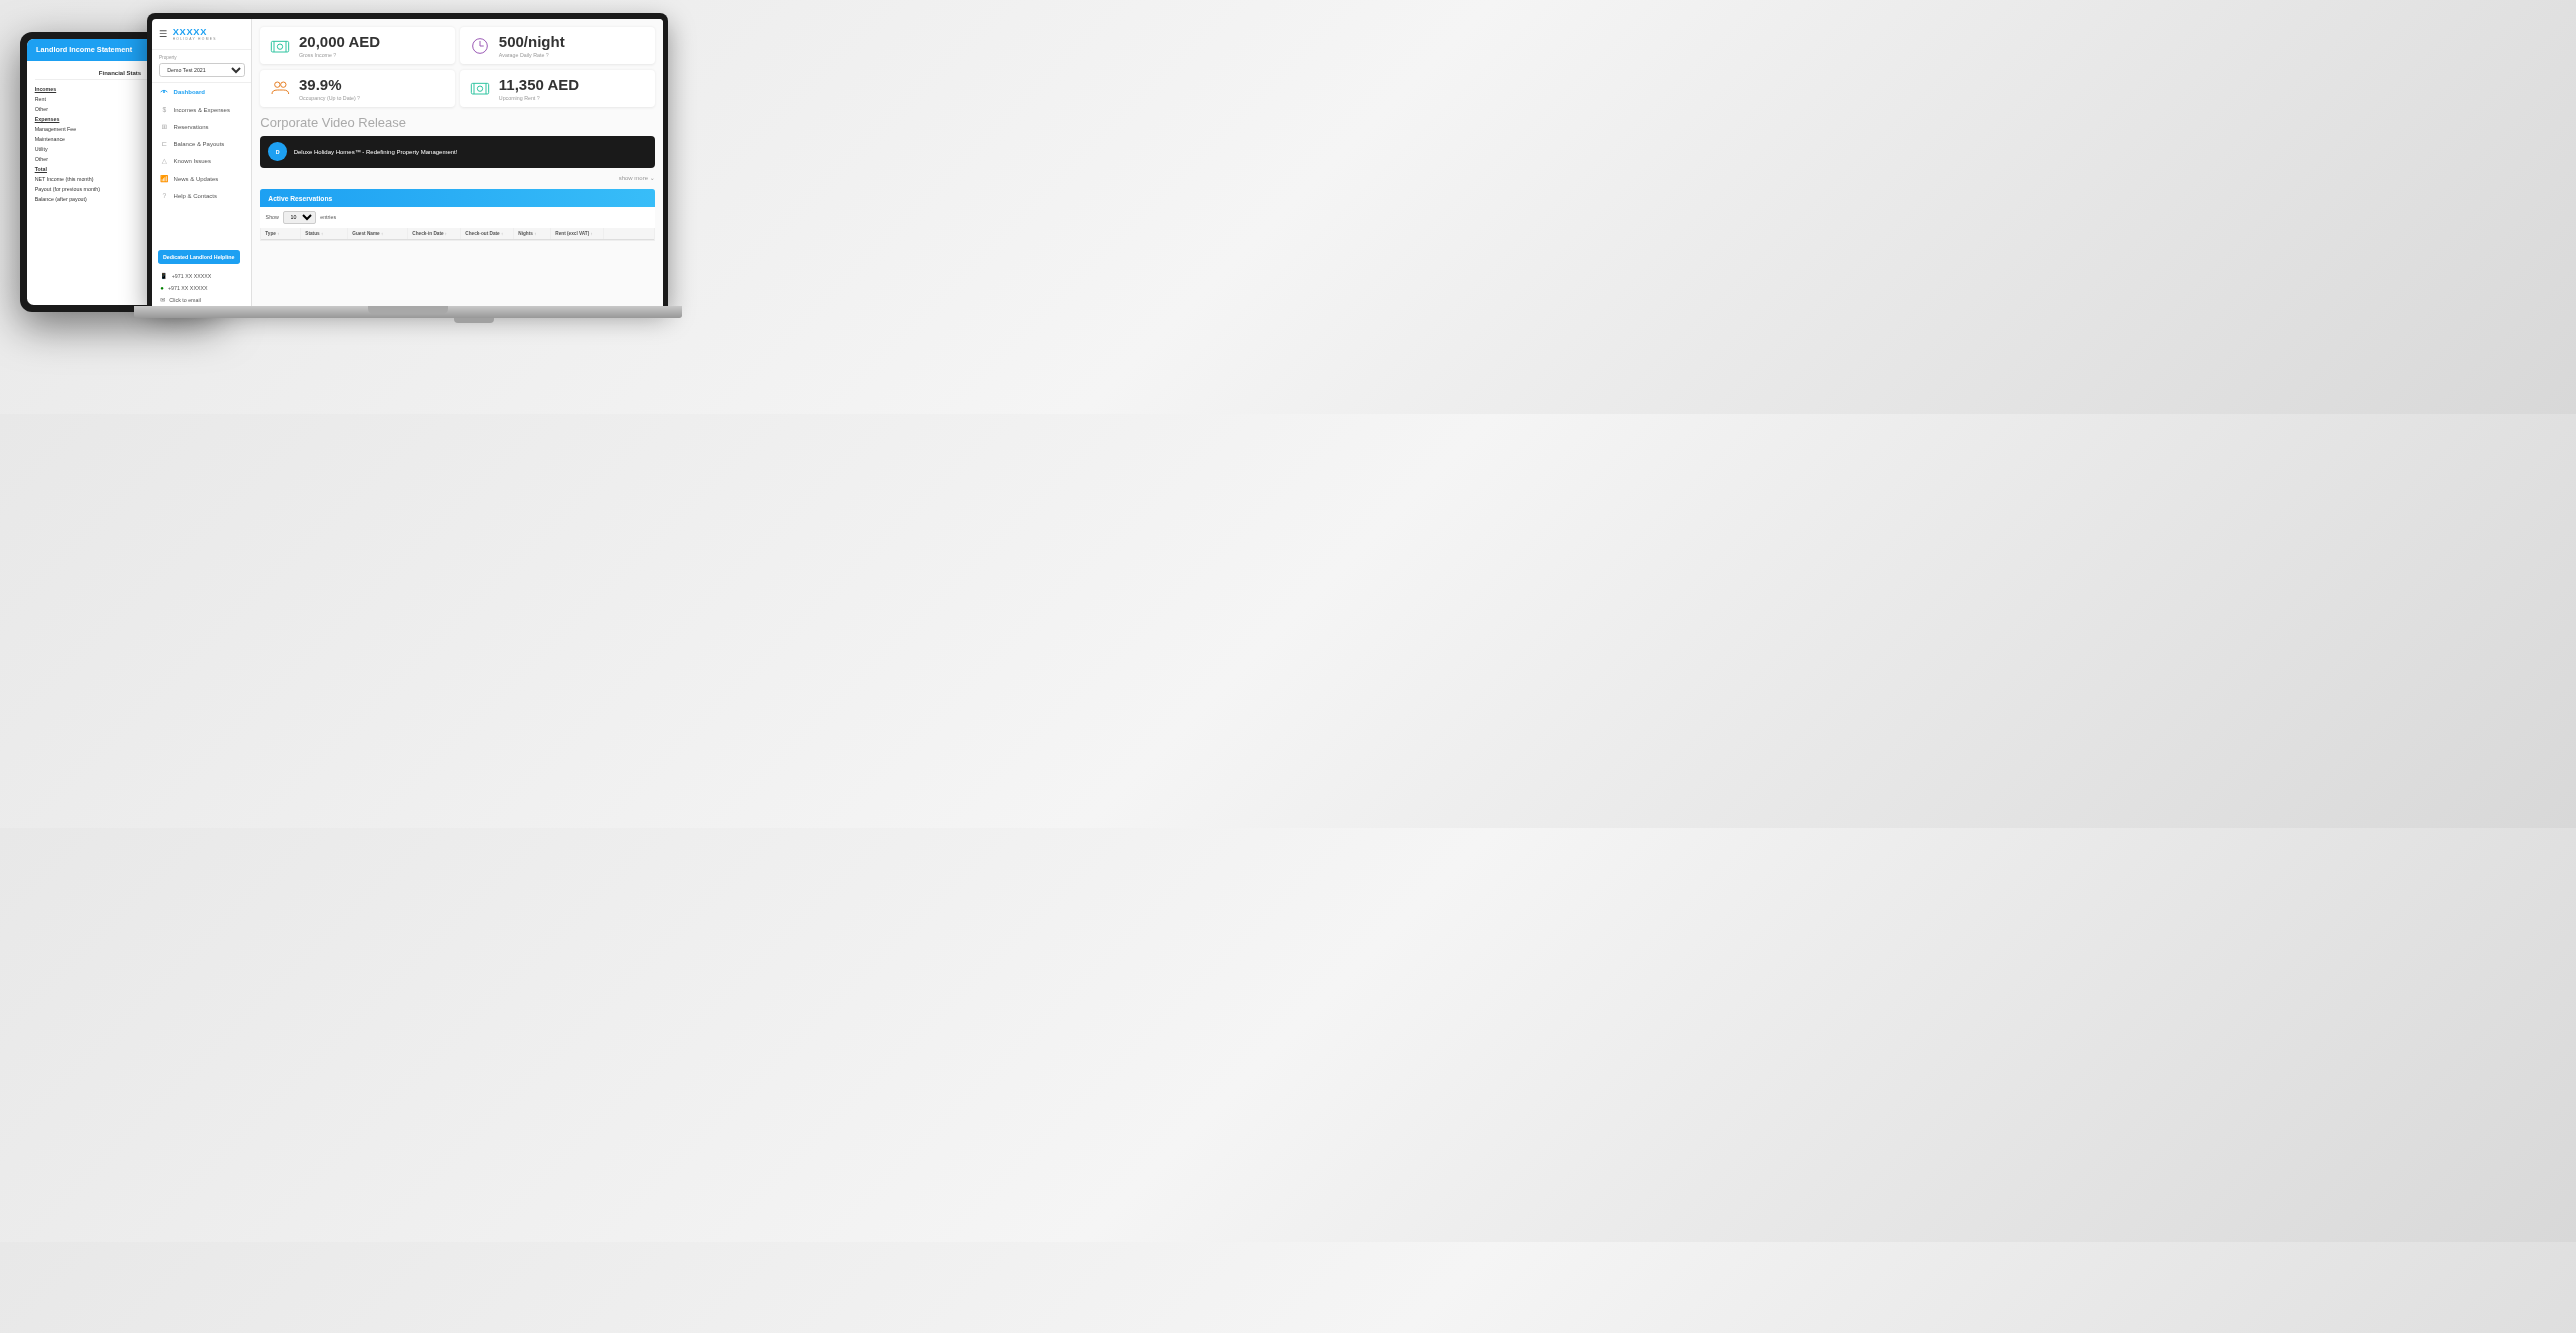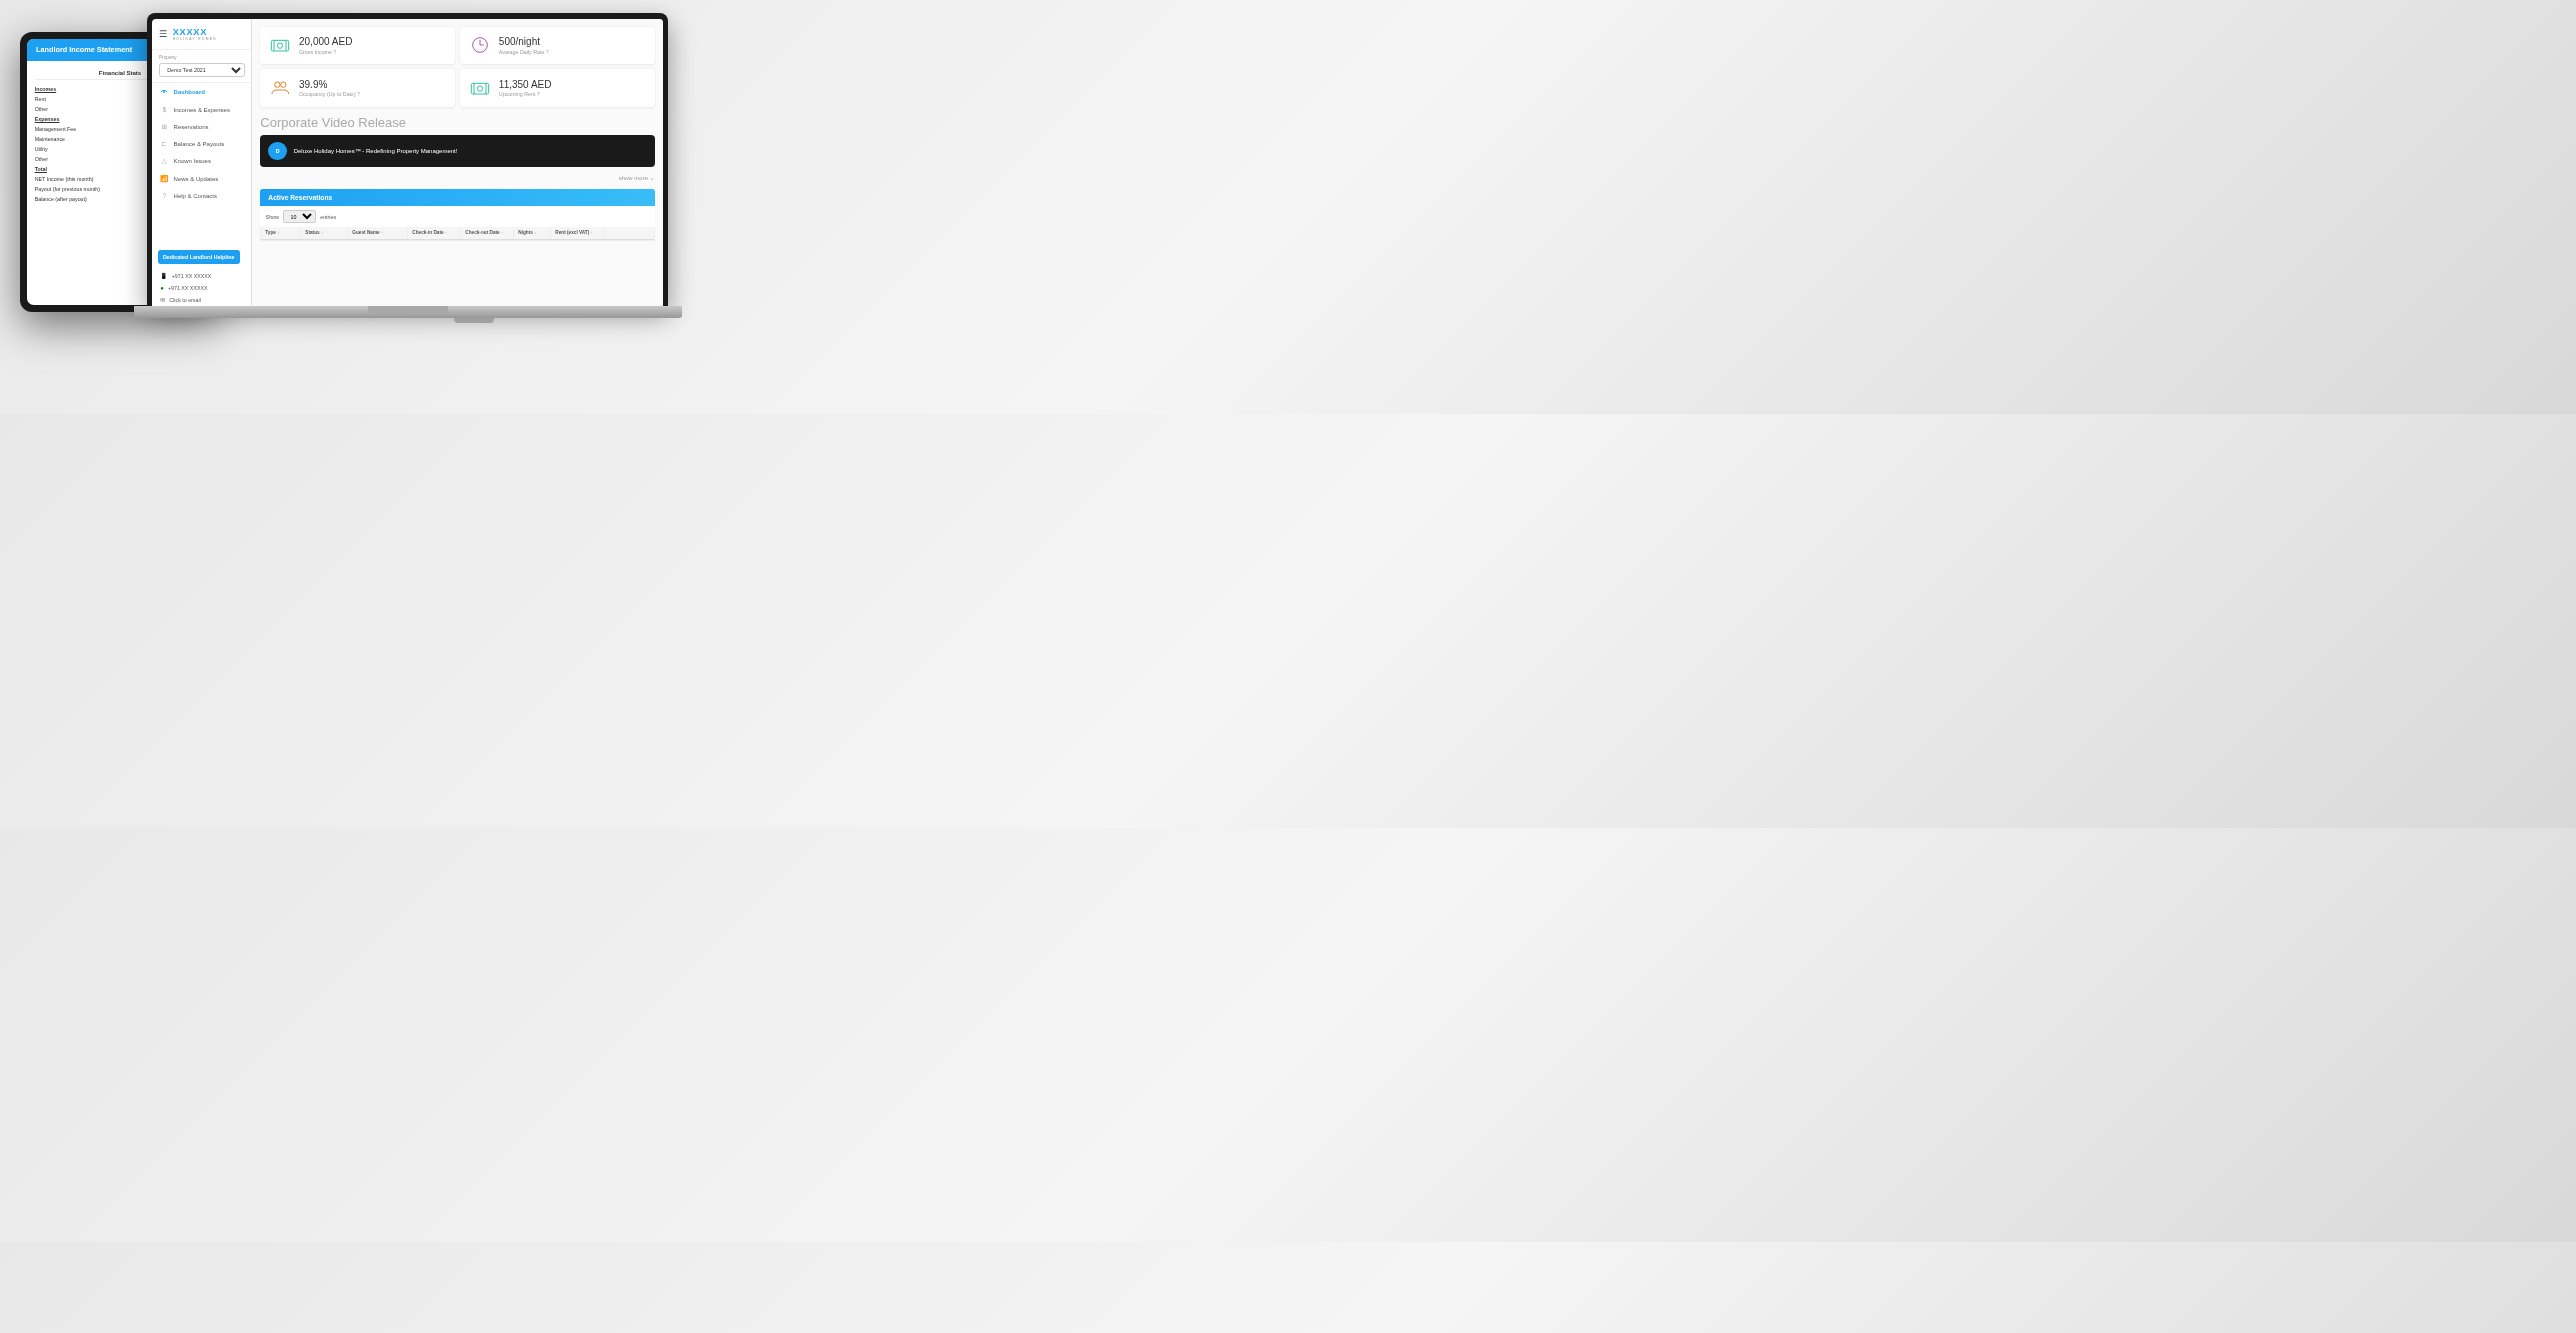--- a/index.html
+++ b/index.html
@@ -229,22 +229,22 @@
     }
     .stat-icon {
       width: 24px;
       height: 24px;
       display: flex;
       align-items: center;
       justify-content: center;
     }
     .stat-icon svg { width: 20px; height: 20px; }
     .stat-value {
-      font-size: 10px;
-      font-weight: normal;
+      font-size: 15px;
+      font-weight: bold;
       color: #333;
     }
     .stat-label {
       font-size: 5.3px;
       color: #999;
       margin-top: 1.3px;
     }
     .stat-label .q-mark { color: #aaa; margin-left: 1.3px; }
 
     .section-title {

